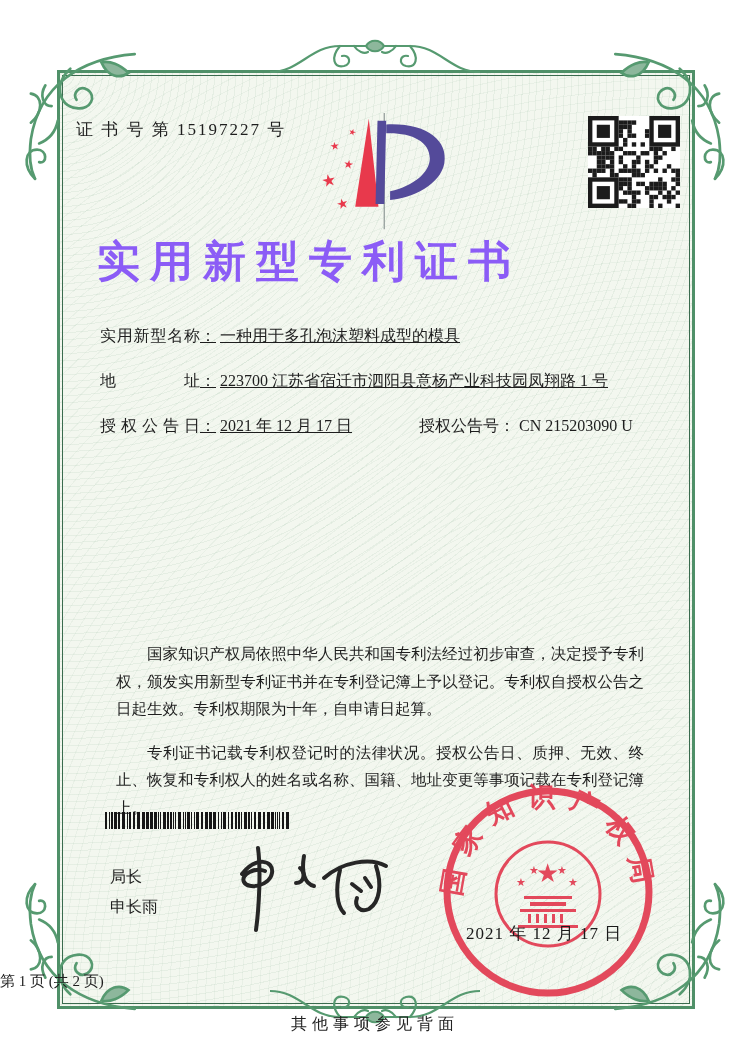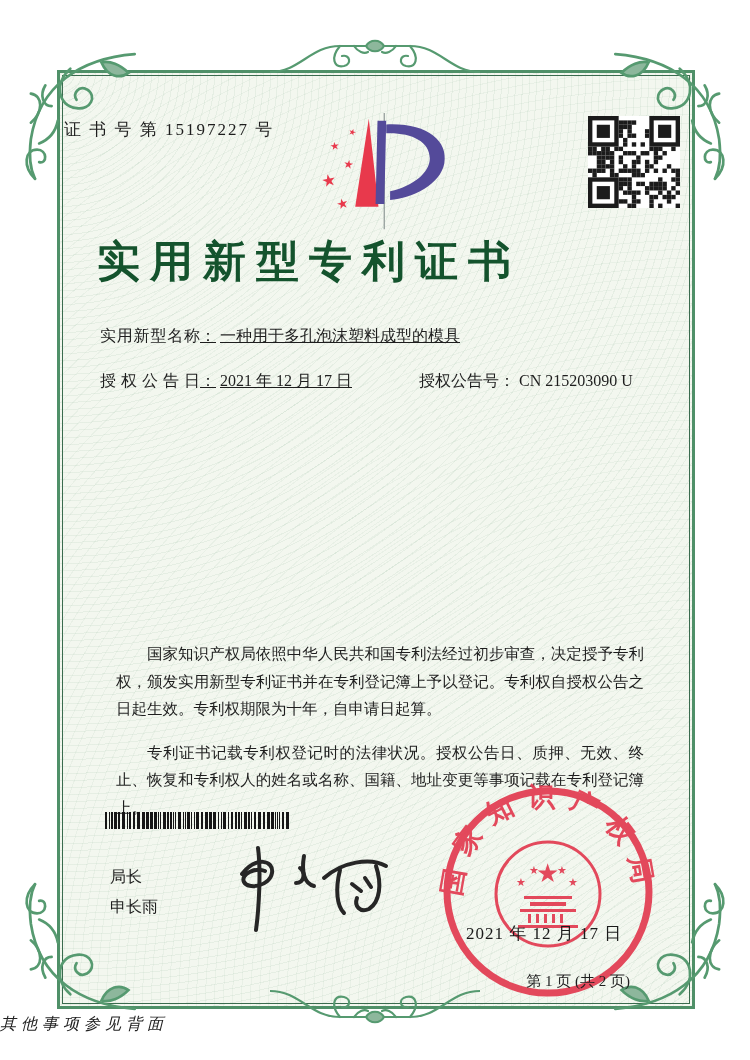--- a/index.html
+++ b/index.html
@@ -21,45 +21,45 @@
   
   .flourish{position:absolute;width:135px;height:135px;}
   .fl-bl{left:8px;top:878px;}
   .fl-tl{left:8px;top:50px;transform:scaleY(-1);}
   .fl-tr{left:607px;top:50px;transform:scale(-1,-1);}
   .fl-br{left:607px;top:878px;transform:scaleX(-1);}
   .edge-orn{position:absolute;width:210px;height:44px;left:270px;}
   .edge-top{top:36px;}
   .edge-bottom{top:983px;transform:scaleY(-1);}
   
-  .cert-no{position:absolute;left:64px;top:118px;font-size:17px;letter-spacing:2px;}
+  .cert-no{position:absolute;left:76px;top:118px;font-size:17px;letter-spacing:2px;}
   .logo{position:absolute;left:300px;top:110px;}
   .qr{position:absolute;left:588px;top:116px;}
   .title{
     position:absolute;left:0;top:233px;width:618px;text-align:center;
-    font-size:43px;font-weight:bold;letter-spacing:10px;color:#14532d;
+    font-size:43px;font-weight:bold;letter-spacing:10px;color:#8b5cf6;
   }
   
   .fields{position:absolute;left:100px;top:325px;width:560px;text-decoration:underline;}
   .row{position:relative;margin-bottom:24px;font-size:16px;line-height:21px;white-space:nowrap;}
   .lbl{display:inline-block;width:100px;text-align:justify;text-align-last:justify;vertical-align:top;}
   .lbl-auto{display:inline-block;vertical-align:top;margin-left:44px;}
   .val{margin-left:4px;}
   .second-pair{position:absolute;left:275px;top:0;}
   
   .body-text{position:absolute;left:100px;top:624px;width:560px;font-size:15.5px;line-height:1.78;text-align:justify;}
   .body-text p{margin:16px;text-indent:2em;}
   
   .barcode{position:absolute;left:105px;top:812px;}
   .signer{position:absolute;left:110px;top:862px;font-size:16px;line-height:30px;}
   .signature{position:absolute;left:212px;top:840px;}
   .seal{position:absolute;left:438px;top:782px;}
   .seal-date{position:absolute;left:466px;top:922px;font-size:17px;letter-spacing:1px;color:#1a1a1a;}
-  .page-info{position:absolute;left:0;top:972px;width:630px;text-align:right;font-size:15px;}
-  .back-note{position:absolute;left:0;top:1014px;width:750px;text-align:left;font-size:16px;font-style:italic;letter-spacing:5px;color:#222;}
+  .page-info{position:absolute;left:0;top:972px;width:630px;text-align:left;font-size:15px;}
+  .back-note{position:absolute;left:0;top:1014px;width:750px;text-align:center;font-size:16px;letter-spacing:5px;color:#222;}
 </style>
 </head>
 <body>
 
 <svg width="0" height="0" style="position:absolute">
   <defs>
     <g id="flourish" stroke="#569a70" stroke-width="2.6" fill="none" stroke-linecap="round">
       <path d="M122,126 C70,122 30,96 22,44 C20,28 22,14 26,6"></path>
       <path d="M26,6 C14,18 16,34 28,34 C38,34 38,20 30,22"></path>
       <path d="M22,60 C34,70 34,86 22,88"></path>
@@ -268,20 +268,23 @@
     </g>
 </svg>
 
 <div class="title">实用新型专利证书</div>
 
 <div class="fields">
   <div class="row">
     <span class="lbl">实用新型名称</span><span>：</span><span class="val">一种用于多孔泡沫塑料成型的模具</span>
   </div>
   <div class="row">
+    <span class="lbl">地址</span><span>：</span><span class="val">223700 江苏省宿迁市泗阳县意杨产业科技园凤翔路 1 号</span>
+  </div>
+  <div class="row">
     <span class="lbl">授权公告日</span><span>：</span><span class="val">2021 年 12 月 17 日</span>
     <span class="second-pair">
       <span class="lbl-auto">授权公告号</span><span>：</span><span class="val">CN 215203090 U</span>
     </span>
   </div>
 </div>
 
 <div class="body-text">
   <p>国家知识产权局依照中华人民共和国专利法经过初步审查，决定授予专利权，颁发实用新型专利证书并在专利登记簿上予以登记。专利权自授权公告之日起生效。专利权期限为十年，自申请日起算。</p>
   <p>专利证书记载专利权登记时的法律状况。授权公告日、质押、无效、终止、恢复和专利权人的姓名或名称、国籍、地址变更等事项记载在专利登记簿上。</p>

